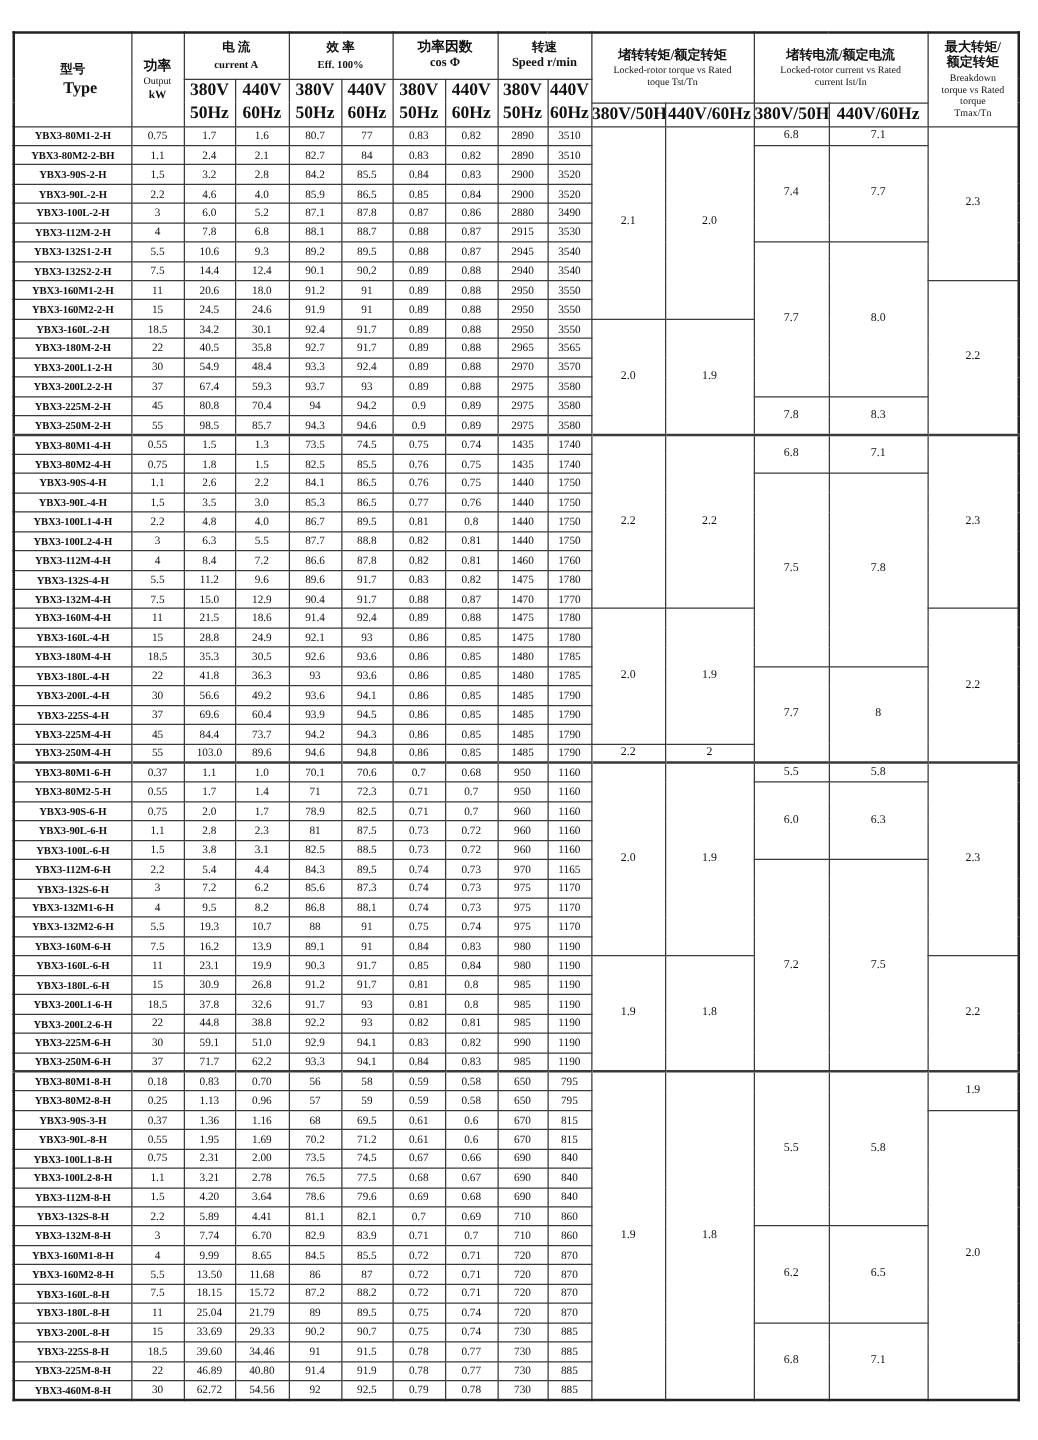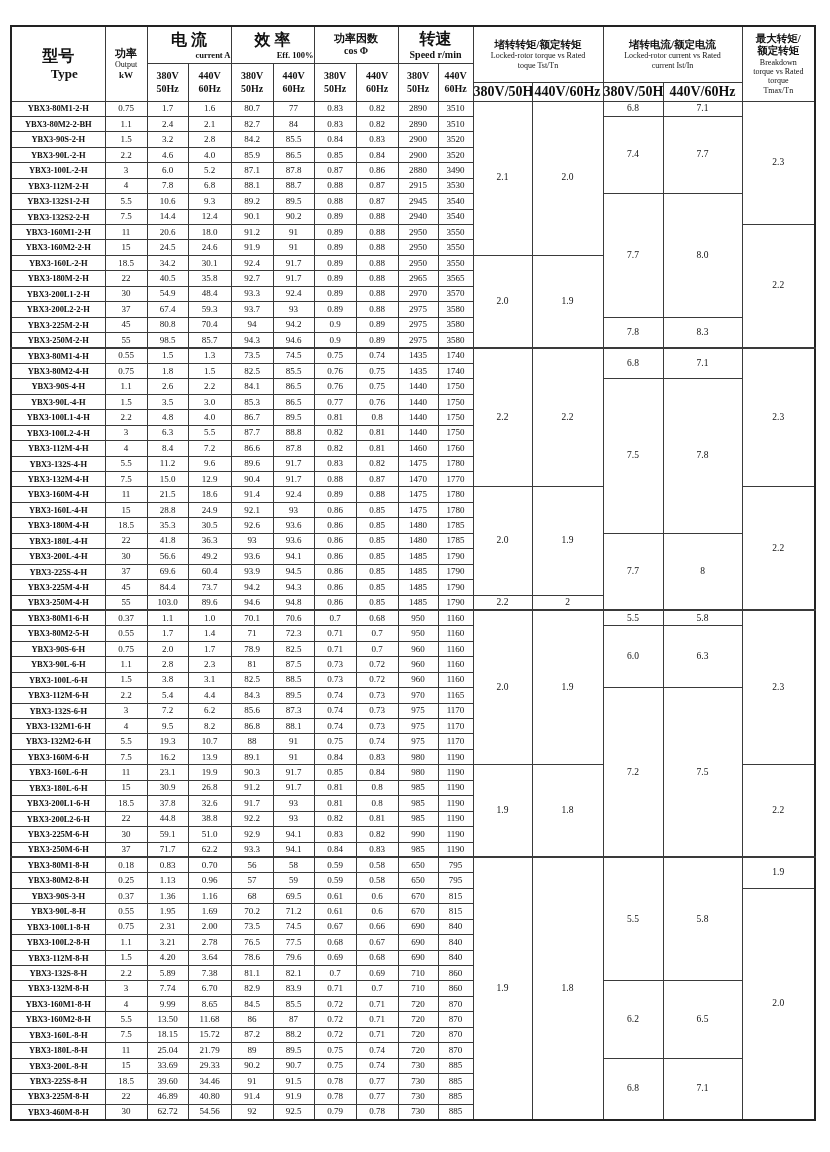--- a/index.html
+++ b/index.html
@@ -10,29 +10,29 @@
   table{border:2px solid #222;}
   thead tr.h1{height:37px;}
   thead tr.h2{height:19px;}
   thead tr.h3{height:19px;}
   tbody tr{height:15.45px;}
   tbody tr.sec td{border-top-width:2px;}
   tbody td{font-size:9px;line-height:1;}
   tbody td.model{font-size:8.5px;font-weight:bold;letter-spacing:-0.1px;}
   tbody td.mg{font-size:9.5px;}
   th{font-weight:bold;}
-  .zh{font-size:16px;line-height:1.25;}
+  .zh{font-size:10px;line-height:1.25;}
   .zh10{font-size:10.5px;line-height:1.2;}
   .zh11{font-size:11px;line-height:1.2;}
   .en-lg{font-size:13px;line-height:1.2;font-weight:bold;padding-left:12px;}
   .en8{font-size:8px;line-height:1.15;font-weight:normal;}
-  .en85{font-size:8.5px;line-height:1.2;font-weight:bold;text-align:right;}
+  .en85{font-size:8.5px;line-height:1.2;font-weight:bold;}
   .en9{font-size:9px;line-height:1.2;}
   .en10{font-size:10px;line-height:1.2;}
-  .sub2{font-size:10px;line-height:1.3;}
+  .sub2{font-size:14px;line-height:1.3;}
   .sub1{font-size:14px;}
 </style>
 </head>
 <body>
 
 <div id="sheet">
   <table>
     <colgroup>
       <col style="width:94px">
         <col style="width:42px">
@@ -853,21 +853,21 @@
           <td>79.6</td>
           <td>0.69</td>
           <td>0.68</td>
           <td>690</td>
           <td>840</td>
         </tr>
         <tr>
           <td class="model">YBX3-132S-8-H</td>
           <td>2.2</td>
           <td>5.89</td>
-          <td>7.38</td>
+          <td>4.41</td>
           <td>81.1</td>
           <td>82.1</td>
           <td>0.7</td>
           <td>0.69</td>
           <td>710</td>
           <td>860</td>
         </tr>
         <tr>
           <td class="model">YBX3-132M-8-H</td>
           <td>3</td>

